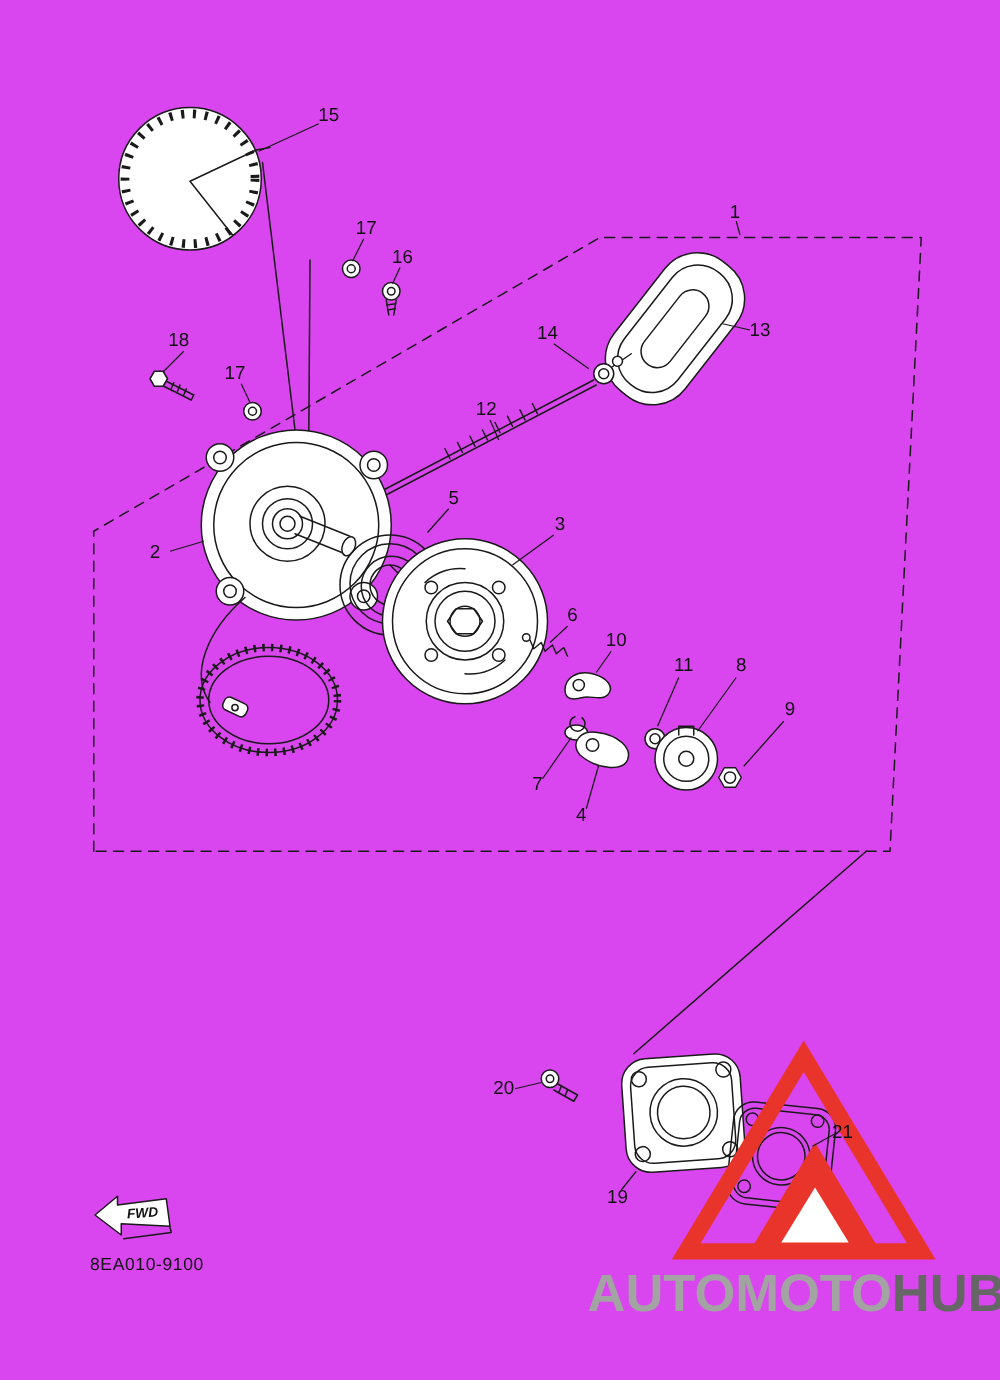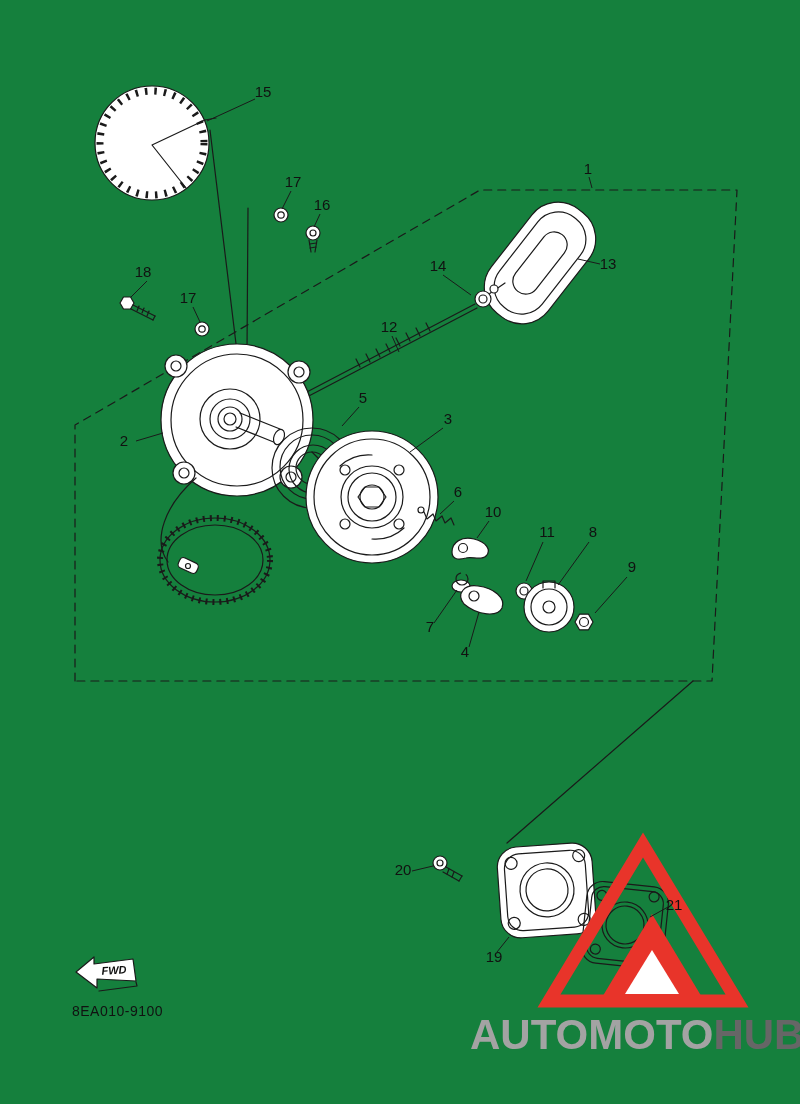--- a/index.html
+++ b/index.html
@@ -1,16 +1,16 @@
 <!DOCTYPE html>
 <html><head>
 <meta charset="utf-8">
 <style>
   html,body{margin:0;padding:0;background:#ffffff;}
-  .page{position:relative;width:800px;height:1104px;background:#15803d;overflow:hidden;}
+  .page{position:relative;width:800px;height:1104px;background:#d946ef;overflow:hidden;}
   svg{display:block;}
   .ln{stroke:#1a1a1a;stroke-width:1.2;fill:none;stroke-linecap:round;stroke-linejoin:round;}
   .fw{fill:#ffffff;}
   .ld{stroke:#1a1a1a;stroke-width:1;fill:none;}
   .dash{stroke-dasharray:8 6;}
   .teeth{stroke:#1a1a1a;fill:none;stroke-width:7;stroke-dasharray:2.5 7;}
   .rope-tick{stroke:#1a1a1a;fill:none;stroke-width:6;stroke-dasharray:2 5;}
   .plabel{font:15px "Liberation Sans",sans-serif;fill:#111;text-anchor:middle;}
   .code{font:14px "Liberation Sans",sans-serif;fill:#111;letter-spacing:.5px;}
   .fwd{font:italic bold 11px "Liberation Sans",sans-serif;fill:#111;text-anchor:middle;}

